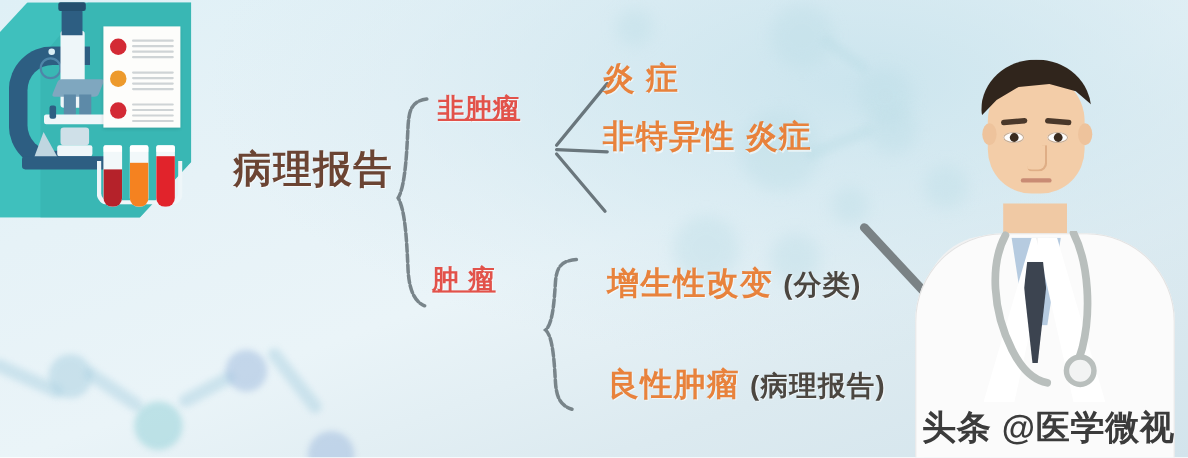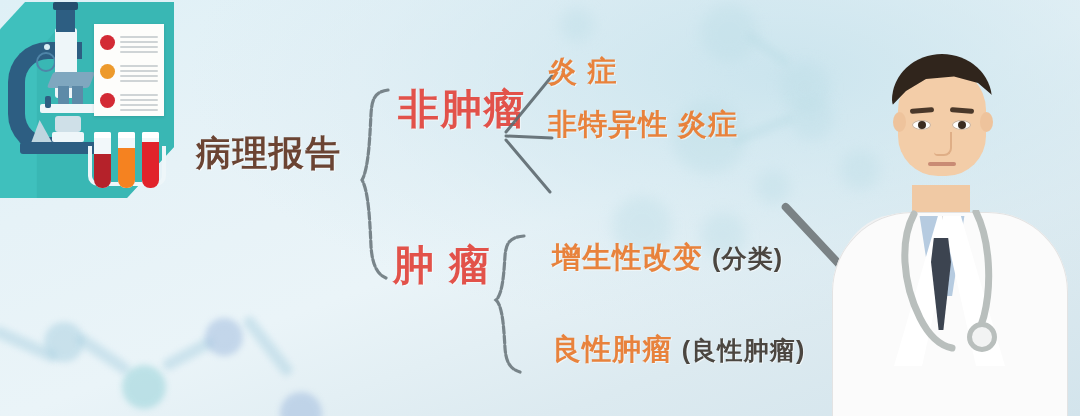--- a/index.html
+++ b/index.html
@@ -234,23 +234,24 @@
     white-space: nowrap;
     font-weight: bold;
     letter-spacing: .04em;
   }
   .node.root {
     font-size: 35px;
     color: #6b4433;
     text-shadow: 1px 1px 0 rgba(255,255,255,.6);
   }
   .node.cat {
-    font-size: 41px;
+    font-size: 24px;
     color: #e2524a;
     text-shadow: 1px 1px 0 rgba(255,255,255,.55);
+    text-decoration: underline;
   }
   .node.leaf {
     font-size: 29px;
     color: #e8823c;
     text-shadow: 1px 1px 0 rgba(255,255,255,.55);
   }
   .node.leaf .paren {
     color: #4b4640;
     font-size: 25px;
   }
@@ -533,21 +534,21 @@
         <div class="fill" style="height:40px; background:#f58220;"></div>
         <div class="cap"></div>
       </div>
       <div class="tube" style="left:54px;">
         <div class="fill" style="height:46px; background:#e1232b;"></div>
         <div class="cap"></div>
       </div>
     </div>
   </div>
 
-  <div class="node root" style="left:196px; top:130px;">病理报告</div>
+  <div class="node root" style="left:212px; top:130px;">病理报告</div>
 
   <svg class="brace" style="left:352px; top:84px;" width="46" height="200" viewBox="0 0 46 200">
     <path d="M36 6 C 22 8, 20 16, 19 30 C 18 48, 17 84, 10 96 C 17 108, 18 142, 19 162 C 20 178, 24 190, 34 194"></path>
   </svg>
 
   <div class="node cat" style="left:398px; top:82px;">非肿瘤</div>
 
   <svg class="connector" style="left:500px; top:60px;" width="56" height="140" viewBox="0 0 56 140">
     <line x1="6" y1="72" x2="52" y2="16"></line>
     <line x1="6" y1="76" x2="52" y2="78"></line>
@@ -566,21 +567,21 @@
   <svg class="brace" style="left:488px; top:228px;" width="44" height="150" viewBox="0 0 44 150">
     <path d="M36 8 C 22 9, 18 15, 17 28 C 16 42, 15 66, 8 72 C 15 78, 16 104, 17 120 C 18 134, 22 141, 32 144"></path>
   </svg>
 
   <div class="node leaf" style="left:552px; top:238px;">
     <span>增生性改变</span>
     <span class="paren">(分类)</span>
   </div>
   <div class="node leaf" style="left:552px; top:330px;">
     <span>良性肿瘤</span>
-    <span class="paren">(良性肿瘤)</span>
+    <span class="paren">(病理报告)</span>
   </div>
 
   <div id="doctor">
     <div class="pointer-stick"></div>
 
     <div class="d-coat-shadow"></div>
     <div class="d-neck"></div>
     <div class="d-coat"></div>
     <div class="d-shirt"></div>
     <div class="d-lapel-l"></div>
@@ -600,14 +601,15 @@
     <div class="d-nose"></div>
     <div class="d-mouth"></div>
 
     <svg class="d-stetho" viewBox="0 0 130 150">
       <path d="M34 4 C 20 30, 22 72, 40 108 C 50 128, 62 136, 72 138"></path>
       <path d="M96 2 C 110 30, 112 74, 104 106 C 100 120, 96 128, 94 134"></path>
     </svg>
     <div class="d-stetho-head"></div>
   </div>
 
+  <div id="watermark">头条 @医学微视</div>
 
 </div>
 
 </body></html>

